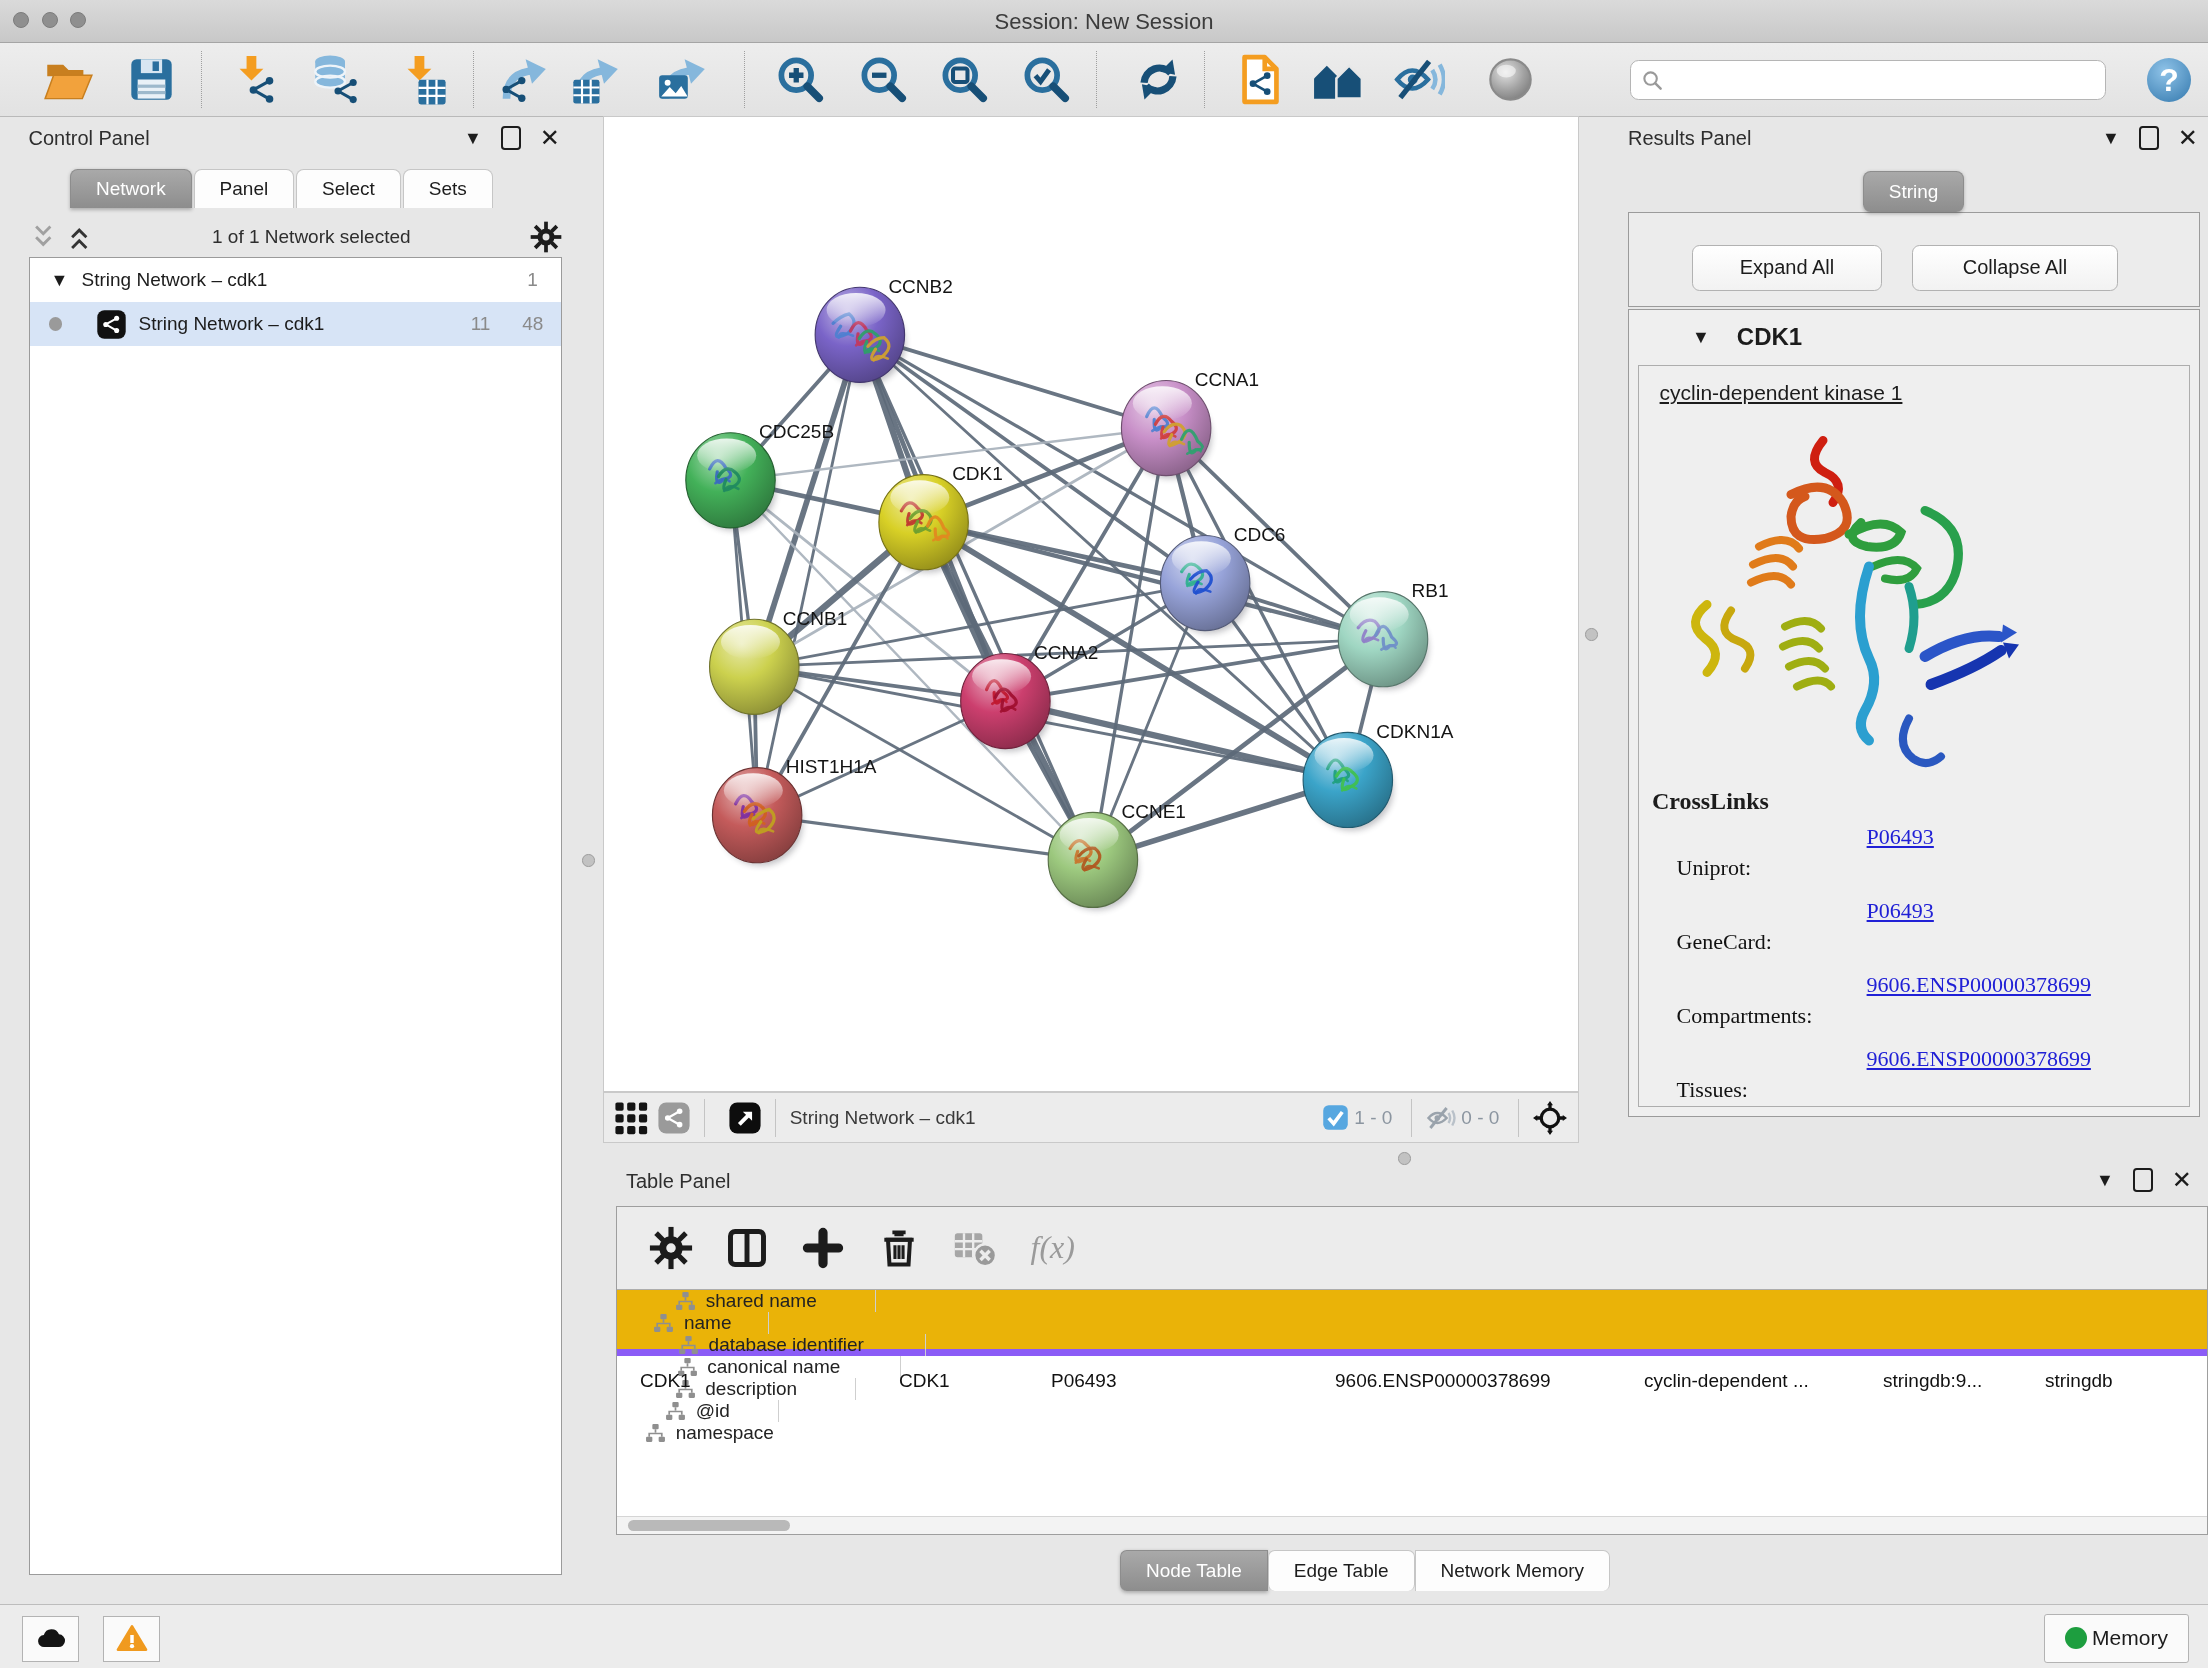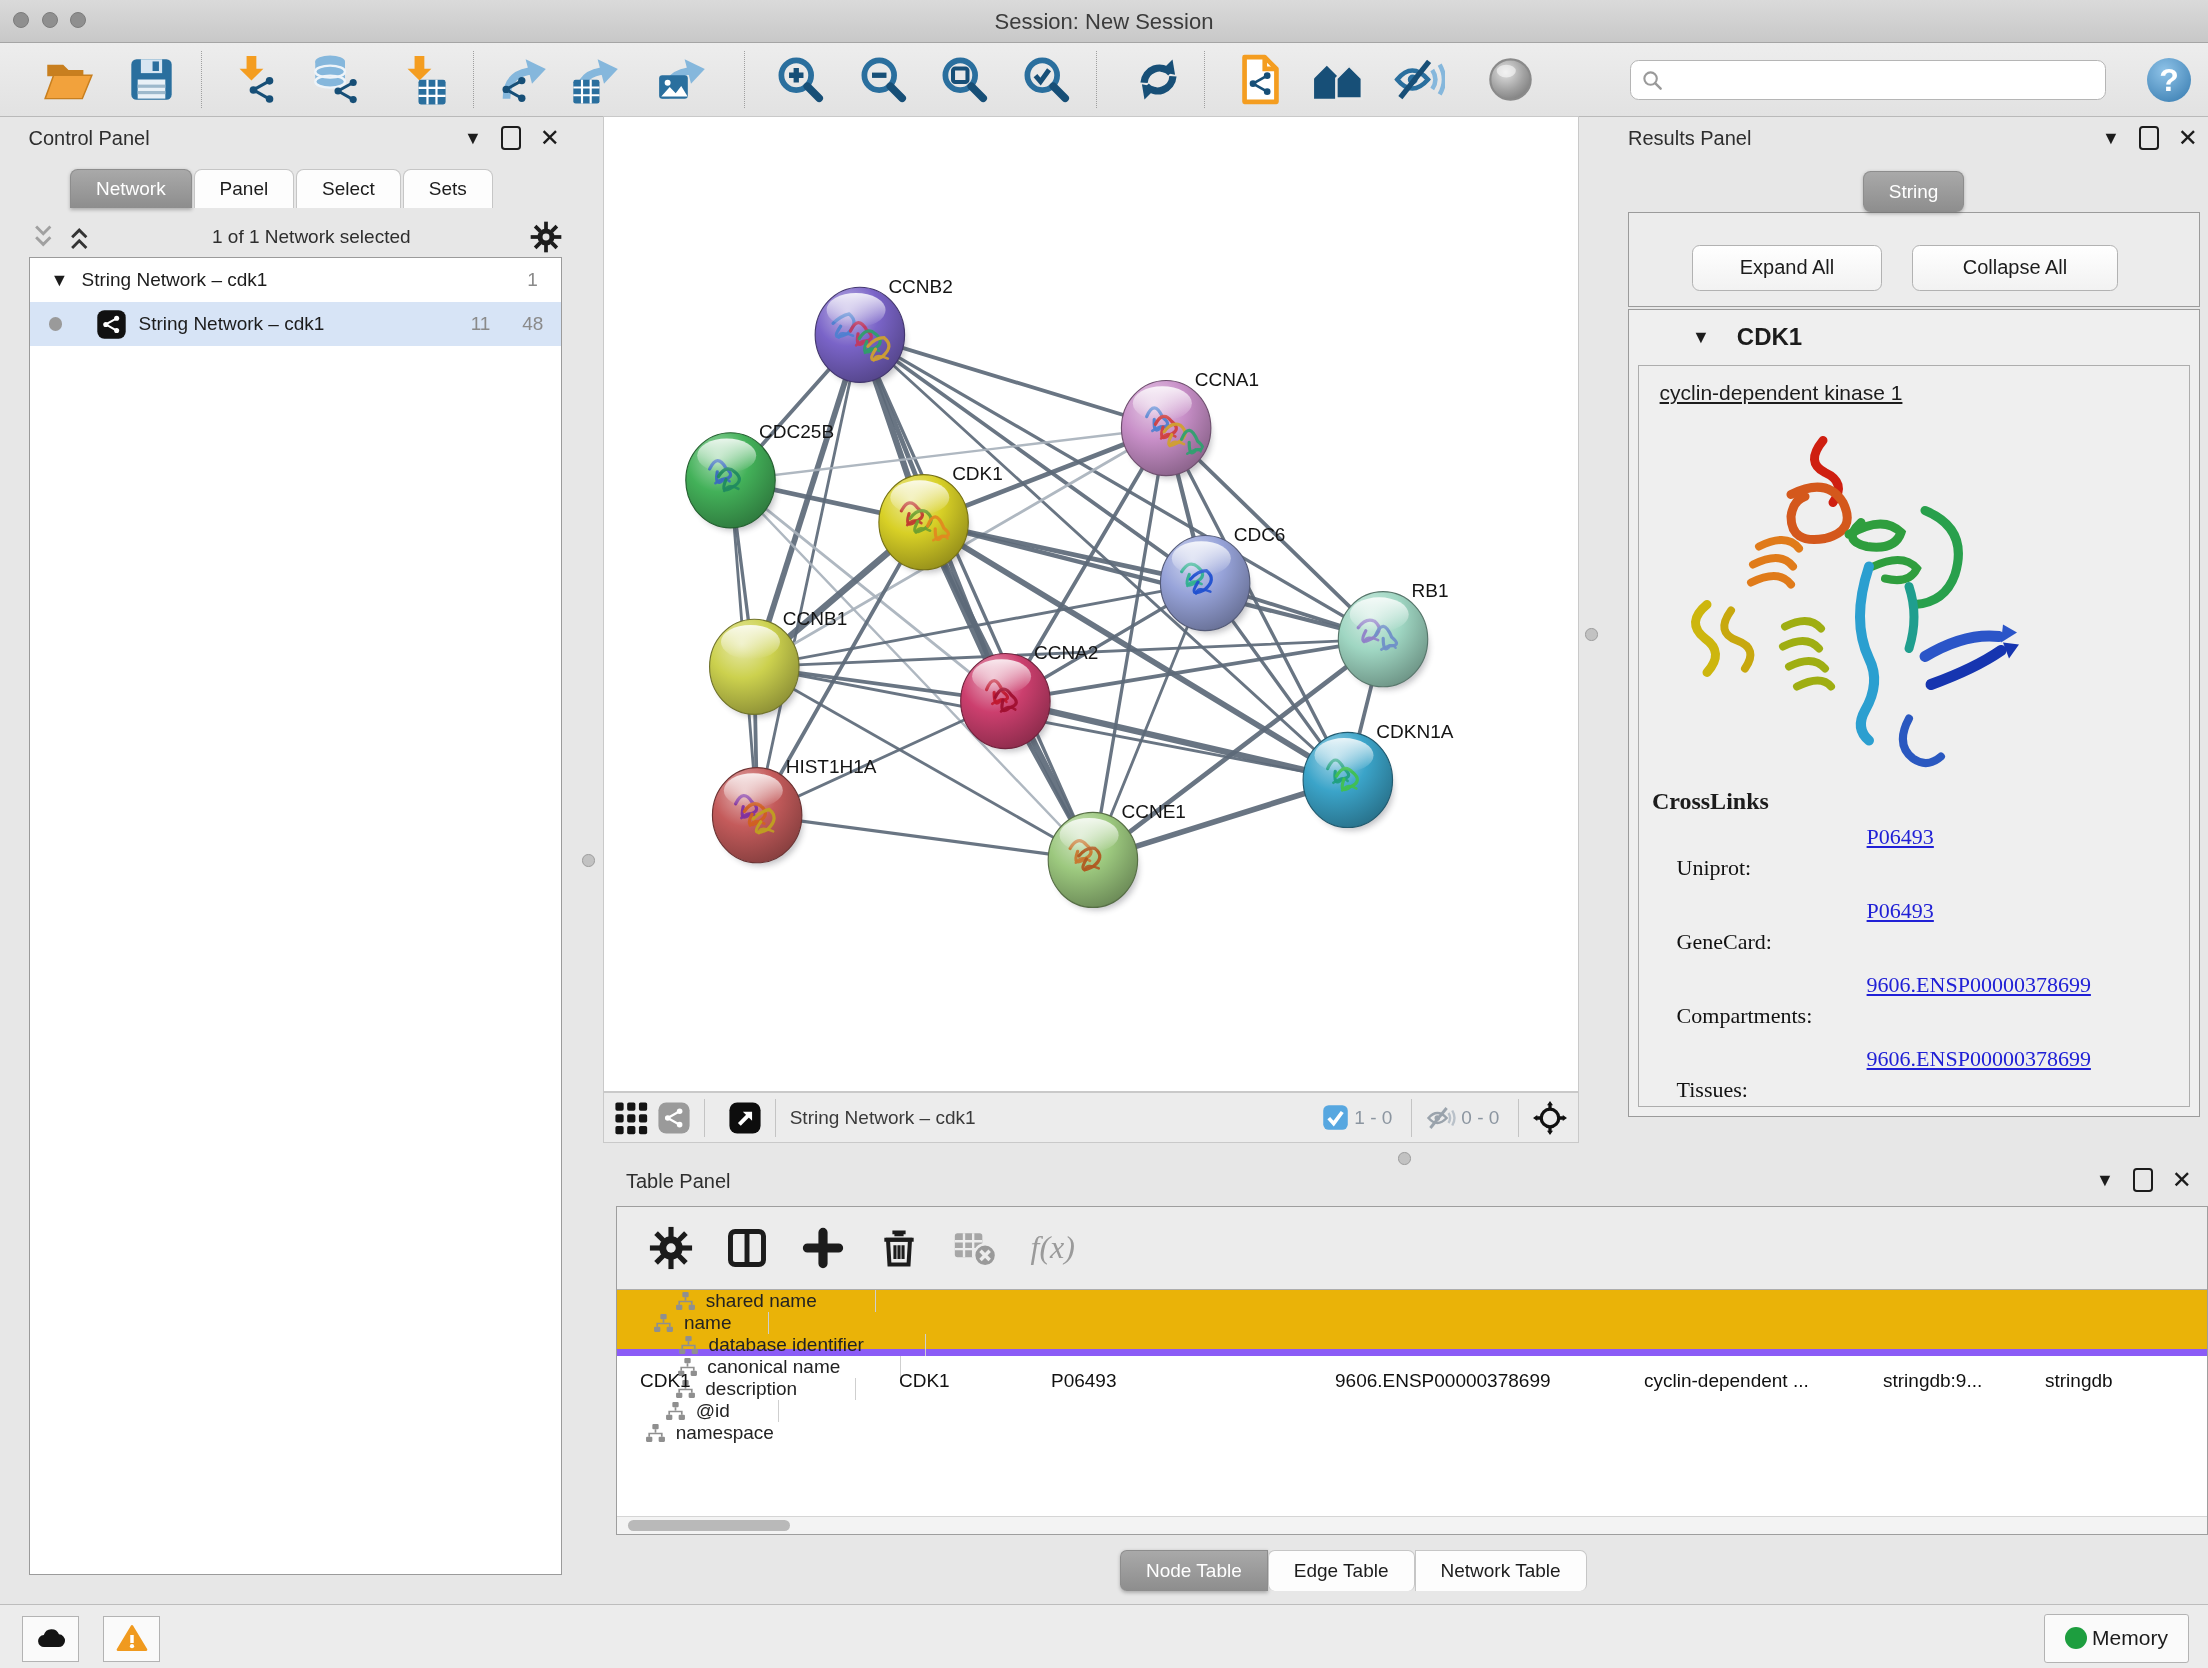--- a/index.html
+++ b/index.html
@@ -918,21 +918,21 @@
           </div>
         </div>
     </div>
     <div id="tp-scroll">
       <div id="tp-thumb"></div>
     </div>
   </div>
   <div id="tp-tabs">
     <span class="tab active">Node Table</span>
       <span class="tab">Edge Table</span>
-      <span class="tab">Network Table</span>
+      <span class="tab">Network Memory</span>
   </div>
 
   <span class="split-dot" style="left:582px;top:854px"></span>
   <span class="split-dot" style="left:1585px;top:628px"></span>
   <span class="split-dot" style="left:1398px;top:1152px"></span>
 
   <div id="statusbar">
     <span class="sb-btn" style="left:22px">
       <svg viewBox="0 0 24 24">
         <path d="M7 18a4.5 4.5 0 01-.4-9A6 6 0 0118 8.5 4 4 0 0117.5 18z" fill="#141414"></path>

